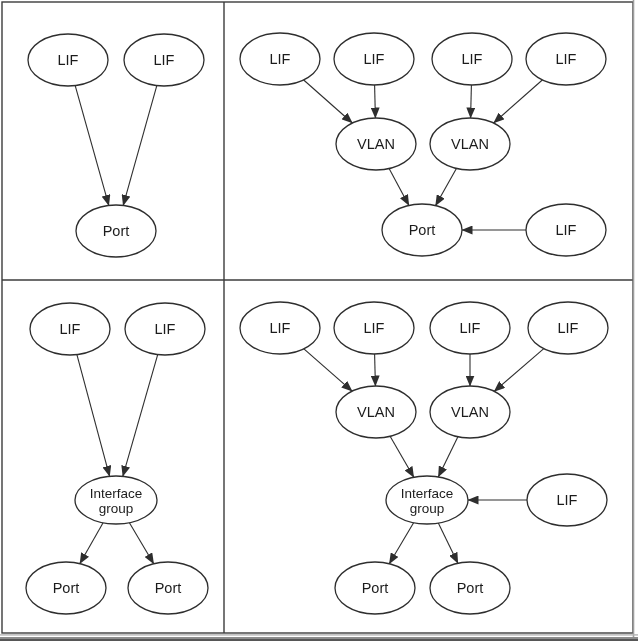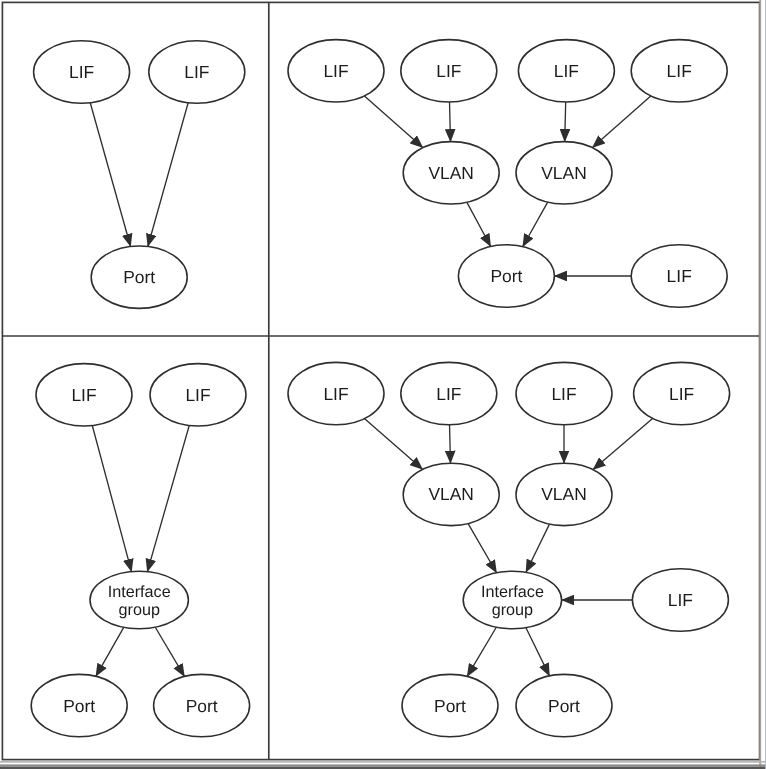--- a/index.html
+++ b/index.html
@@ -4,21 +4,21 @@
 <style>
   html, body {
     margin: 0;
     padding: 0;
     background: #ffffff;
   }
   .stage {
     position: relative;
     width: 638px;
     height: 641px;
-    background: #0f172a;
+    background: #86efac;
     overflow: hidden;
   }
   svg {
     display: block;
   }
   svg text {
     font-family: "Liberation Sans", "DejaVu Sans", sans-serif;
   }
 </style>
 </head>

